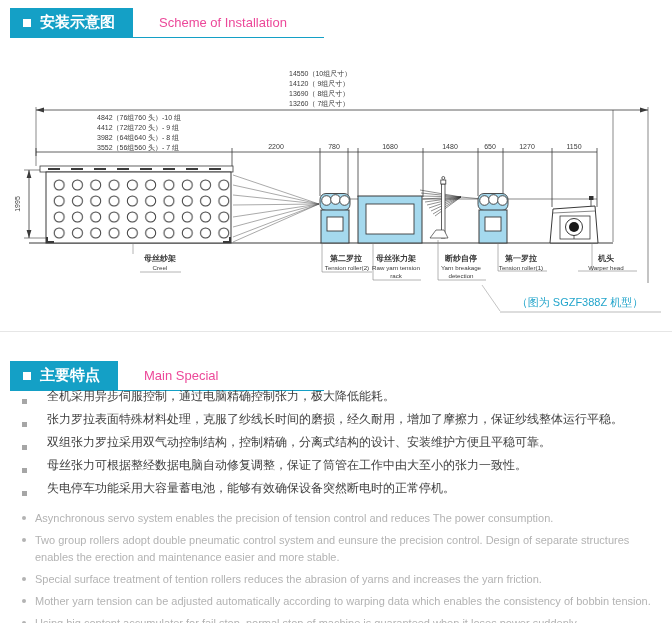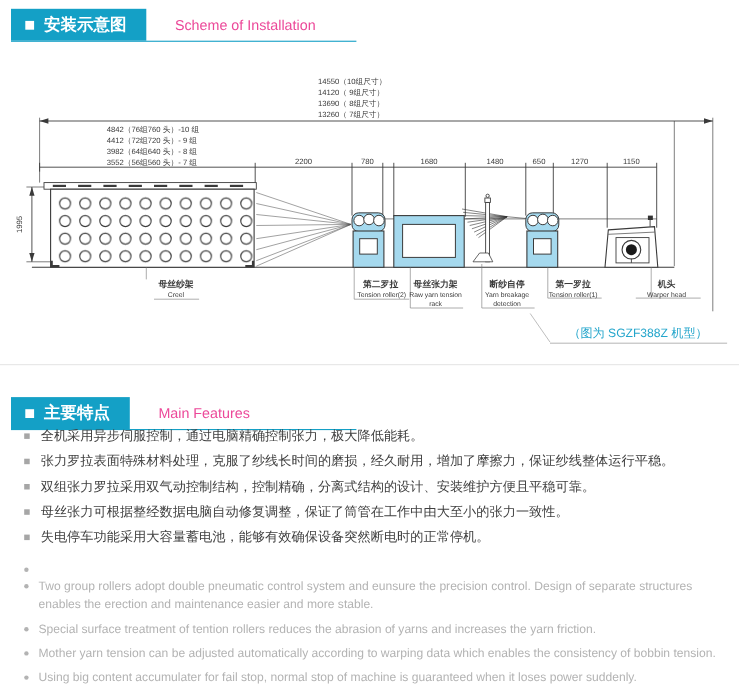--- a/index.html
+++ b/index.html
@@ -8,21 +8,21 @@
   .sec-header{position:absolute;left:10px;width:314px;height:29px;
               border-bottom:1px solid #14a0c6;display:flex;align-items:stretch;}
   .band{background:#14a0c6;color:#fff;display:flex;align-items:center;
         padding:0 18px 0 13px;font-weight:bold;font-size:15px;gap:9px;white-space:nowrap;}
   .sq{width:8px;height:8px;background:#fff;display:inline-block;}
   .en-title{color:#ec4899;font-size:13px;align-self:center;margin-left:26px;white-space:nowrap;}
   svg text{font-family:"Liberation Sans","DejaVu Sans",sans-serif;}
   .divider{position:absolute;top:331px;left:0;width:672px;height:1px;background:#e6e6e6;}
   ul.features{position:absolute;left:22px;width:638px;list-style:none;margin:0;padding:0;}
   ul.feat-cn{top:389px;font-size:12px;color:#3f3f3f;}
-  ul.feat-cn li{display:flex;align-items:flex-start;gap:10px;margin-bottom:8px;line-height:15px;}
+  ul.feat-cn li{display:flex;align-items:flex-end;gap:20px;margin-bottom:8px;line-height:15px;}
   ul.feat-cn .bullet{flex:0 0 auto;width:5px;height:5px;background:#a6a6a6;margin-top:5px;}
   ul.feat-en{top:510px;font-size:11px;color:#b3b3b3;}
   ul.feat-en li{display:flex;align-items:flex-start;gap:9px;margin-bottom:5px;line-height:17px;}
   ul.feat-en .bullet{flex:0 0 auto;width:4px;height:4px;background:#b3b3b3;border-radius:50%;margin-top:6px;}
 </style>
 </head>
 <body>
 
 <div class="sec-header" style="top:8px">
   <div class="band">
@@ -218,21 +218,21 @@
   <text x="580" y="306" text-anchor="middle" font-size="11" fill="#23a5cb">（图为 SGZF388Z 机型）</text>
 </svg>
 
 <div class="divider"></div>
 
 <div class="sec-header" style="top:361px">
   <div class="band">
     <span class="sq"></span>
     <span>主要特点</span>
   </div>
-  <span class="en-title">Main Features</span>
+  <span class="en-title">Main Special</span>
 </div>
 
 <ul class="features feat-cn">
     <li>
     <span class="bullet"></span>
     <span>全机采用异步伺服控制，通过电脑精确控制张力，极大降低能耗。</span>
   </li>
     <li>
     <span class="bullet"></span>
     <span>张力罗拉表面特殊材料处理，克服了纱线长时间的磨损，经久耐用，增加了摩擦力，保证纱线整体运行平稳。</span>
@@ -247,20 +247,21 @@
   </li>
     <li>
     <span class="bullet"></span>
     <span>失电停车功能采用大容量蓄电池，能够有效确保设备突然断电时的正常停机。</span>
   </li>
   </ul>
 
 <ul class="features feat-en">
     <li>
     <span class="bullet"></span>
+    <span>Asynchronous servo system enables the precision of tension control and reduces The power consumption.</span>
   </li>
     <li>
     <span class="bullet"></span>
     <span>Two group rollers adopt double pneumatic control system and eunsure the precision control. Design of separate structures enables the erection and maintenance easier and more stable.</span>
   </li>
     <li>
     <span class="bullet"></span>
     <span>Special surface treatment of tention rollers reduces the abrasion of yarns and increases the yarn friction.</span>
   </li>
     <li>

